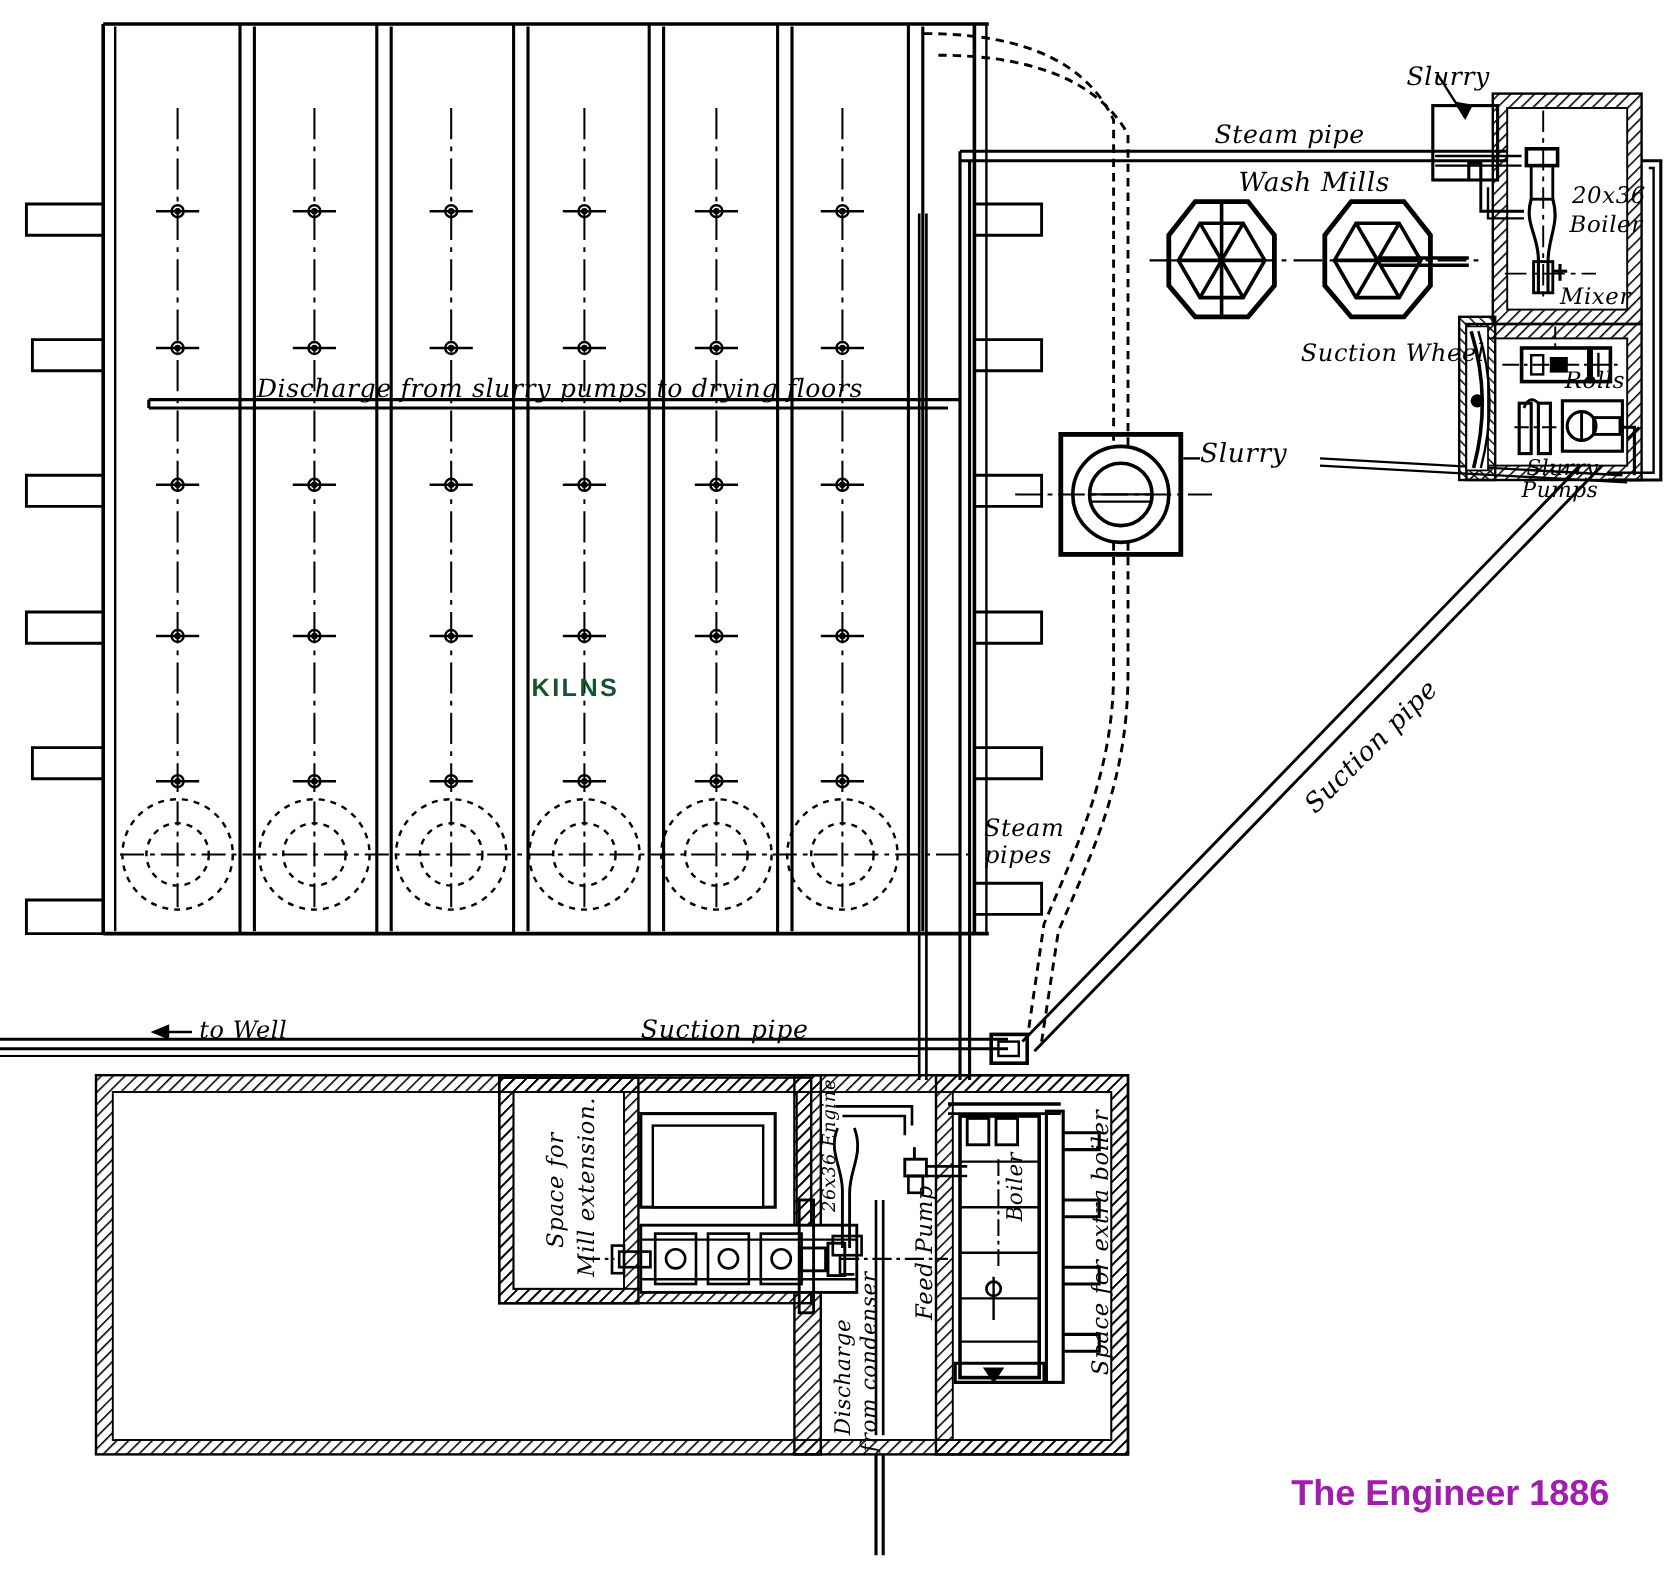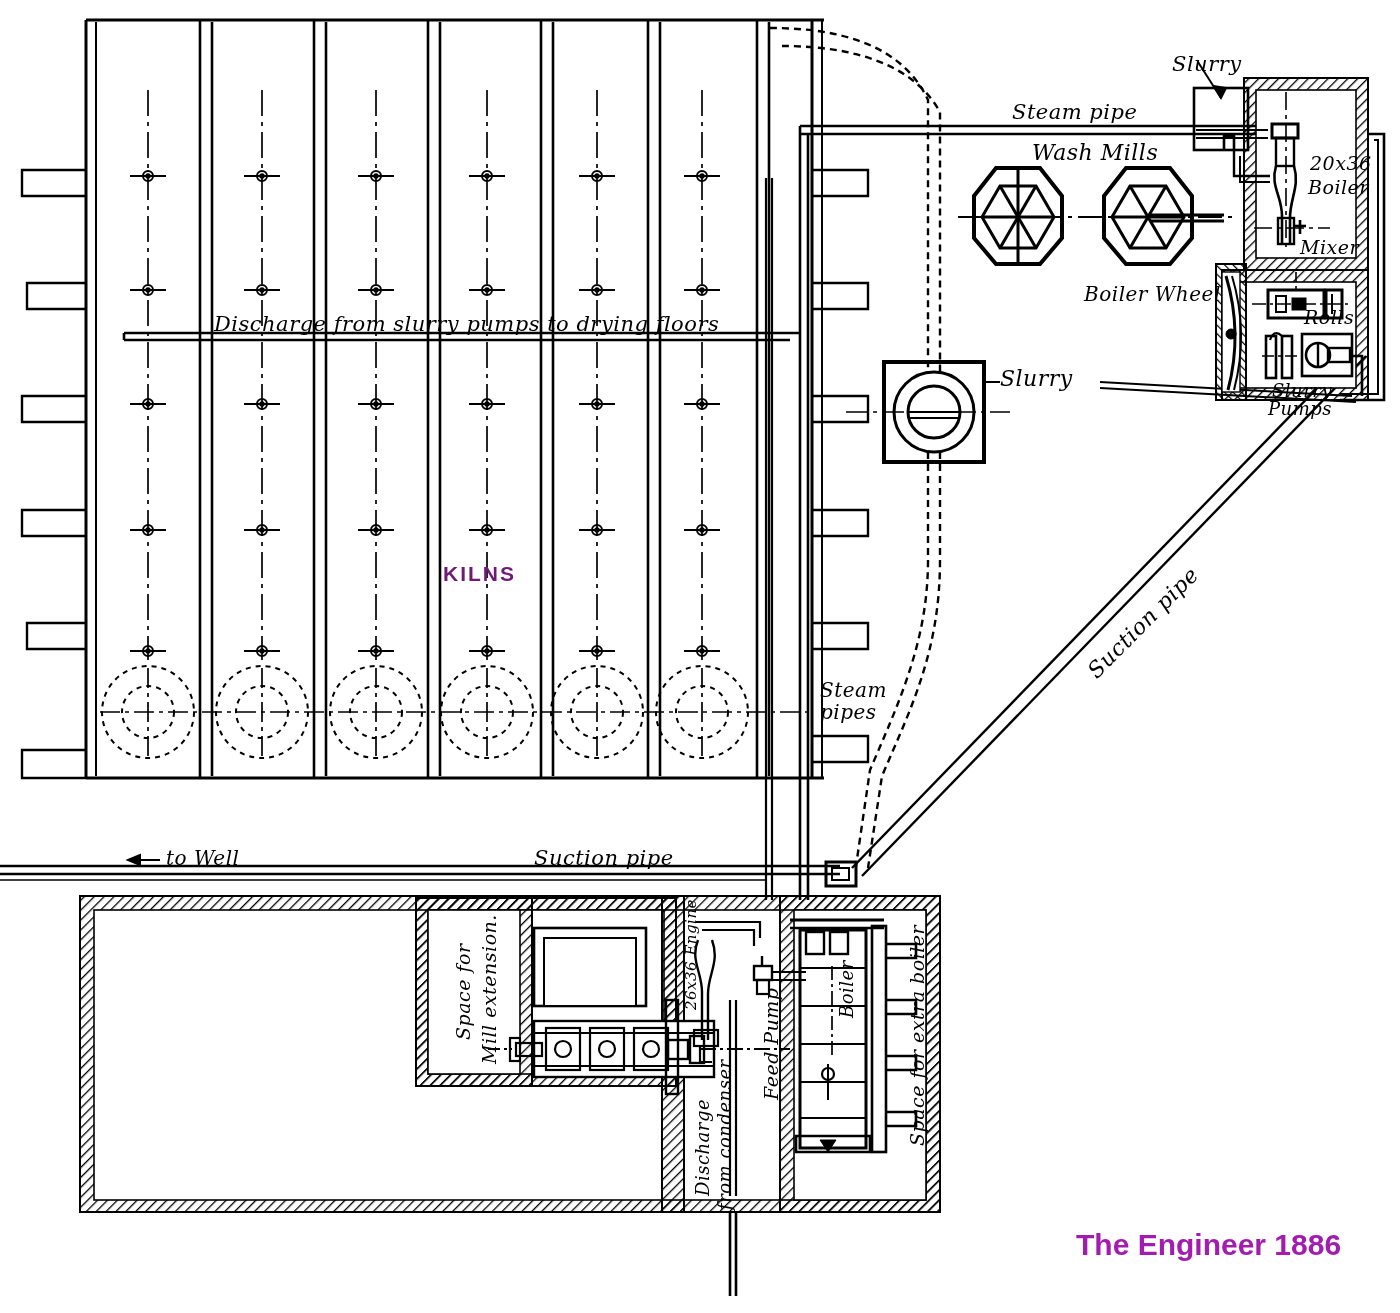--- a/index.html
+++ b/index.html
@@ -4,21 +4,21 @@
 <style>
   html,body{margin:0;padding:0;background:#ffffff;}
   #root{position:relative;width:1400px;height:1313px;background:#ffffff;
         font-family:"Liberation Serif", serif; overflow:hidden;}
   svg{position:absolute;left:0;top:0;}
   .lbl{position:absolute;font-family:"DejaVu Serif", serif;font-style:italic;
        color:#000;white-space:nowrap;letter-spacing:.5px;}
   .credit{position:absolute;font-family:"Liberation Sans", sans-serif;
           font-weight:bold;font-style:normal;color:#a21caf;}
   .kilns-txt{position:absolute;font-family:"Liberation Sans", sans-serif;
-             font-weight:bold;font-style:normal;letter-spacing:2px;color:#701a75;}
+             font-weight:bold;font-style:normal;letter-spacing:2px;color:#14532d;}
 </style>
 </head>
 <body>
 
 <div id="root">
 
 <svg width="1400" height="1313" viewBox="0 0 1400 1313">
   <defs>
     <pattern id="hatch" width="7" height="7" patternTransform="rotate(45)" patternUnits="userSpaceOnUse">
       <line x1="0" y1="0" x2="0" y2="7" stroke="#000" stroke-width="2.6"></line>
@@ -480,21 +480,21 @@
 
 <div class="lbl" style="left:1032px;top:140px;font-size:22px;">Wash Mills</div>
 
 <div class="lbl" style="left:1172px;top:52px;font-size:21px;">Slurry</div>
 
 <div class="lbl" style="left:1310px;top:152px;font-size:19px;font-style:italic;">20x36</div>
 <div class="lbl" style="left:1308px;top:176px;font-size:19px;">Boiler</div>
 
 <div class="lbl" style="left:1300px;top:236px;font-size:19px;">Mixer</div>
 
-<div class="lbl" style="left:1084px;top:282px;font-size:20px;">Boiler Wheel</div>
+<div class="lbl" style="left:1084px;top:282px;font-size:20px;">Suction Wheel</div>
 
 <div class="lbl" style="left:1304px;top:306px;font-size:19px;">Rolls</div>
 
 <div class="lbl" style="left:1272px;top:380px;font-size:18px;">Slurry</div>
 <div class="lbl" style="left:1268px;top:398px;font-size:18px;text-align:center;">Pumps</div>
 
 <div class="lbl" style="left:1000px;top:366px;font-size:22px;">Slurry</div>
 
 <div class="lbl" style="left:1070px;top:610px;font-size:22px;
      transform:rotate(-45deg);">Suction pipe</div>

